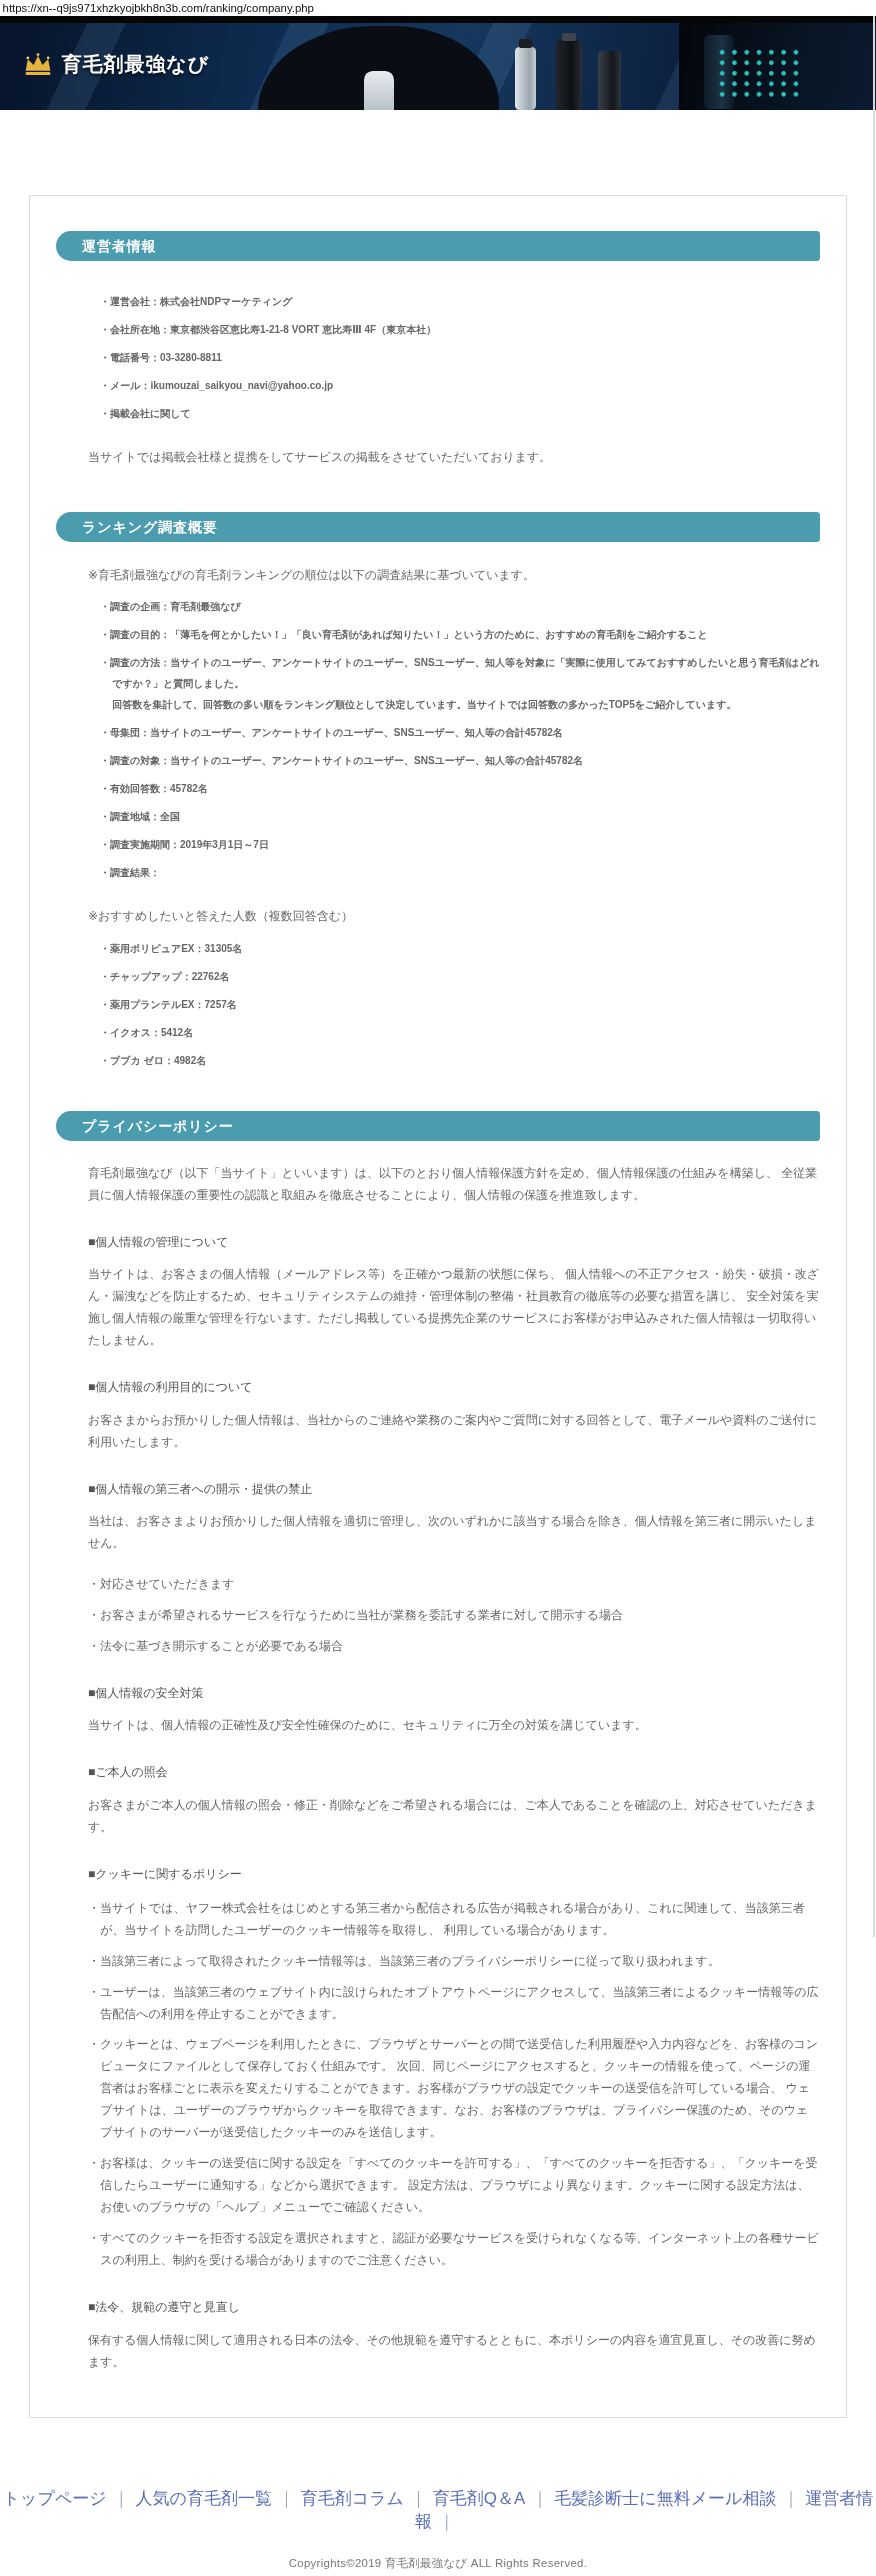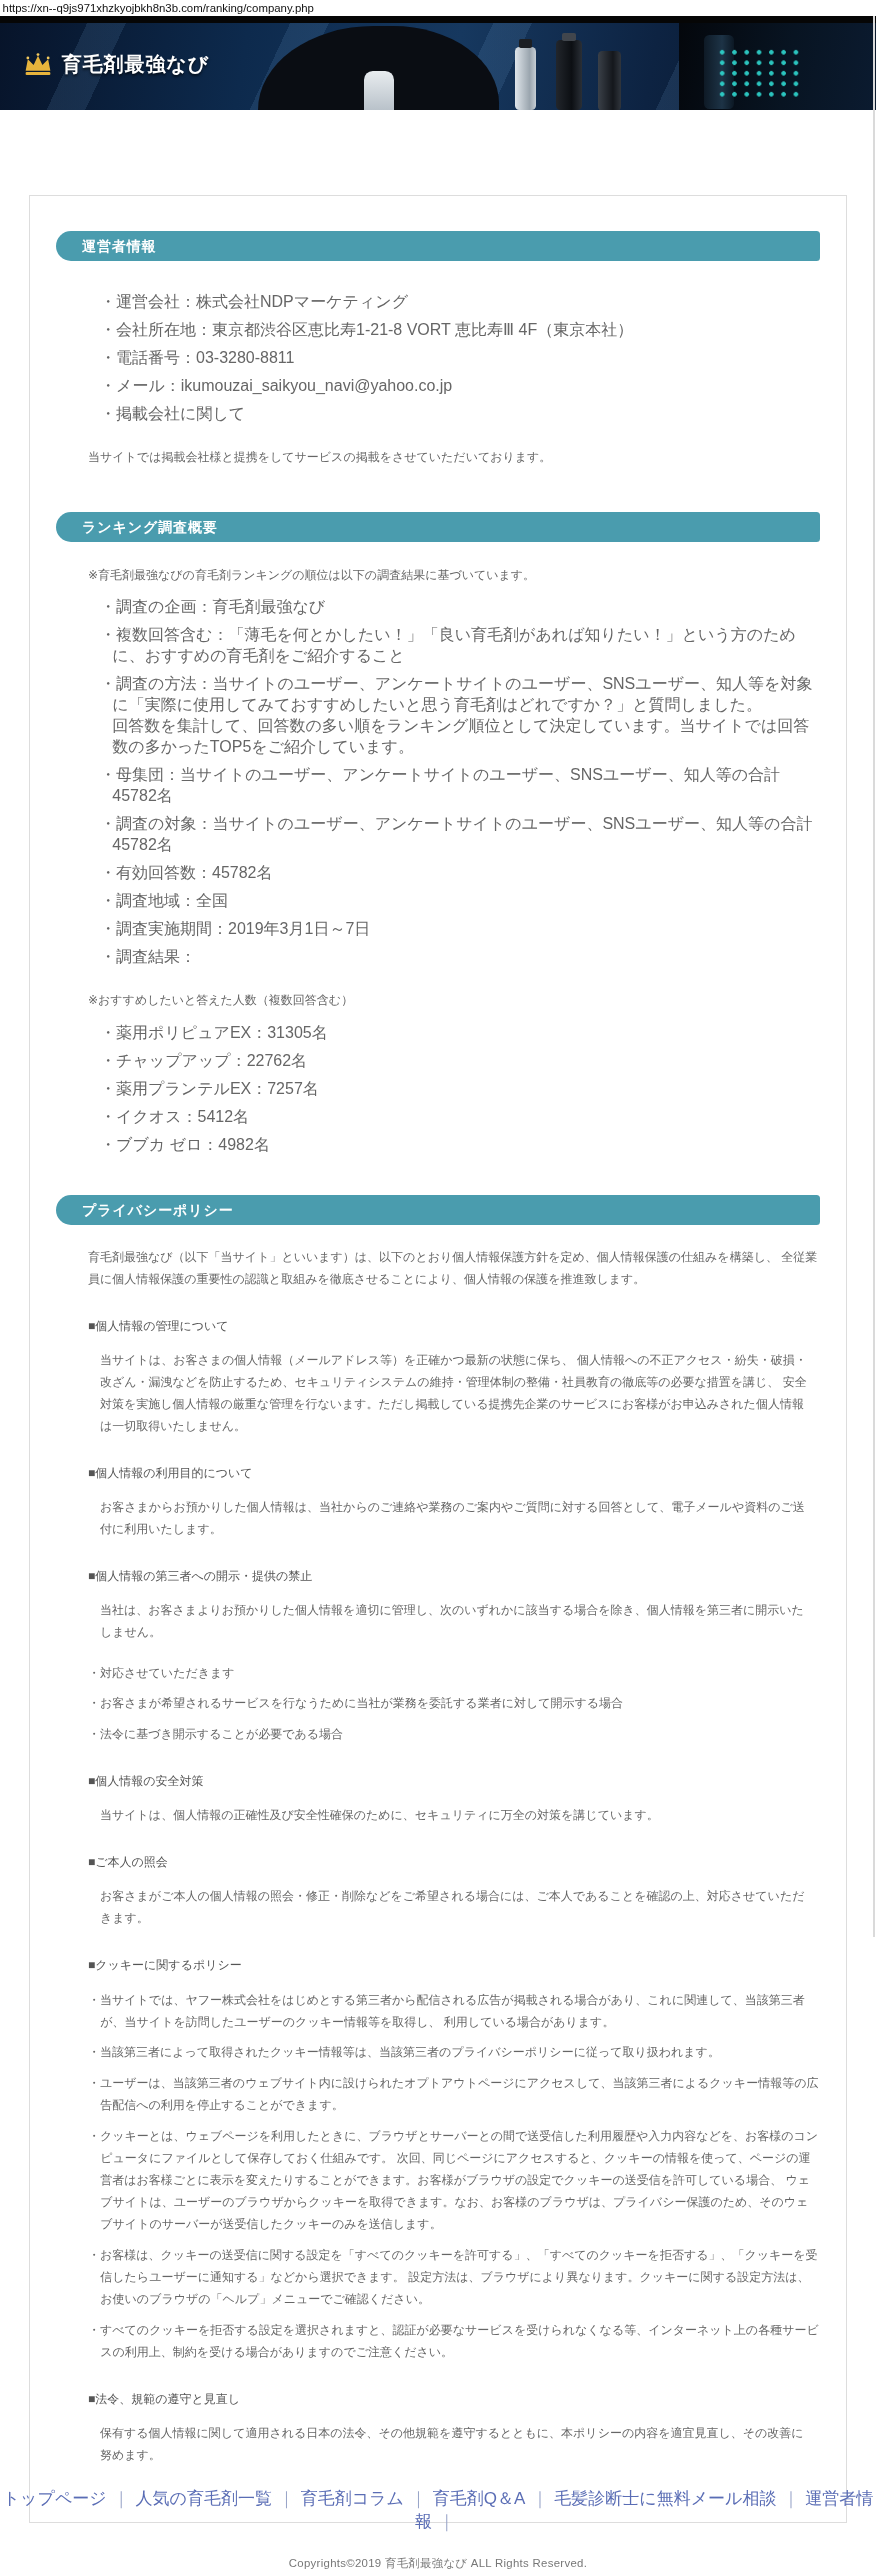--- a/index.html
+++ b/index.html
@@ -66,32 +66,32 @@
     padding:35px 26px 44px;
   }
   .sec-header {
     box-sizing:border-box; height:30px; line-height:30px;
     background:#4a9cae; color:#fff; font-size:14px; font-weight:bold;
     border-radius:15px 3.5px 3.5px 15px; padding-left:26px; letter-spacing:0.9px;
   }
   .sec-gap { margin-top:44px; }
   .sec-gap-lg { margin-top:40px; }
 
-  .dot-list { list-style:none; margin:30px 0 0 44px; padding:0; font-size:16px; color:#666; }
+  .dot-list { list-style:none; margin:30px 0 0 44px; padding:0; font-size:10px; color:#666;font-weight:bold; }
   .dot-list li {
     line-height:21px; margin-bottom:7px;
     padding-left:12.3px; text-indent:-12.3px; white-space:pre-wrap;
   }
   .note { margin:23px 0 0 32px; font-size:12px; line-height:21px; color:#666; }
 
   
   .intro { margin:21px 0 0 32px; font-size:12px; line-height:22px; color:#666; }
   .pblock { margin:26px 0 0 32px; }
   .pblock h3 { margin:0 0 10.5px; font-size:12px; font-weight:normal; color:#555; line-height:21px; }
-  .pblock p { margin:12px; font-size:12px; line-height:22px; color:#666; }
+  .pblock p { margin:0; font-size:12px; line-height:22px; color:#666; }
   .p-bullets { list-style:none; margin:16px 0 0 0; padding:0; font-size:12px; color:#666; }
   .p-bullets li { line-height:22px; margin-bottom:8.8px; padding-left:12.3px; text-indent:-12.3px; white-space:pre-wrap; }
   .p-bullets li:last-child { margin-bottom:0; }
   .cookie-bullets { margin-top:12.3px; }
 
   
   .footer { position:absolute; left:0; right:0; top:2487px; text-align:center; }
   .f-links { font-size:17px; }
   .f-links a { color:#5a6db5; text-decoration:none; cursor:pointer; }
   .f-sep { color:#9aa6c9; padding:0 6.1px; }
@@ -145,21 +145,21 @@
     <p class="note">当サイトでは掲載会社様と提携をしてサービスの掲載をさせていただいております。</p>
   </section>
 
   <section>
     <div class="sec-header sec-gap">
       <span>ランキング調査概要</span>
     </div>
     <p class="note">※育毛剤最強なびの育毛剤ランキングの順位は以下の調査結果に基づいています。</p>
     <ul class="dot-list" style="margin-top:10.5px;">
       <li>・調査の企画：育毛剤最強なび</li>
-      <li>・複数回答含む：「薄毛を何とかしたい！」「良い育毛剤があれば知りたい！」という方のために、おすすめの育毛剤をご紹介すること</li>
+      <li>・調査の目的：「薄毛を何とかしたい！」「良い育毛剤があれば知りたい！」という方のために、おすすめの育毛剤をご紹介すること</li>
       <li>・調査の方法：当サイトのユーザー、アンケートサイトのユーザー、SNSユーザー、知人等を対象に「実際に使用してみておすすめしたいと思う育毛剤はどれですか？」と質問しました。
 回答数を集計して、回答数の多い順をランキング順位として決定しています。当サイトでは回答数の多かったTOP5をご紹介しています。</li>
       <li>・母集団：当サイトのユーザー、アンケートサイトのユーザー、SNSユーザー、知人等の合計45782名</li>
       <li>・調査の対象：当サイトのユーザー、アンケートサイトのユーザー、SNSユーザー、知人等の合計45782名</li>
       <li>・有効回答数：45782名</li>
       <li>・調査地域：全国</li>
       <li>・調査実施期間：2019年3月1日～7日</li>
       <li>・調査結果：</li>
     </ul>
     <p class="note" style="">※おすすめしたいと答えた人数（複数回答含む）</p>

